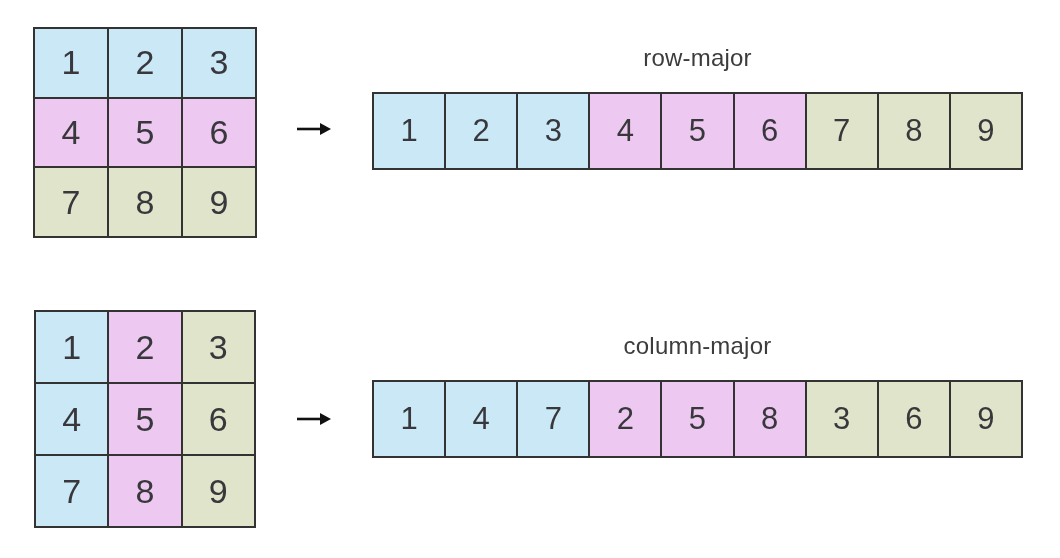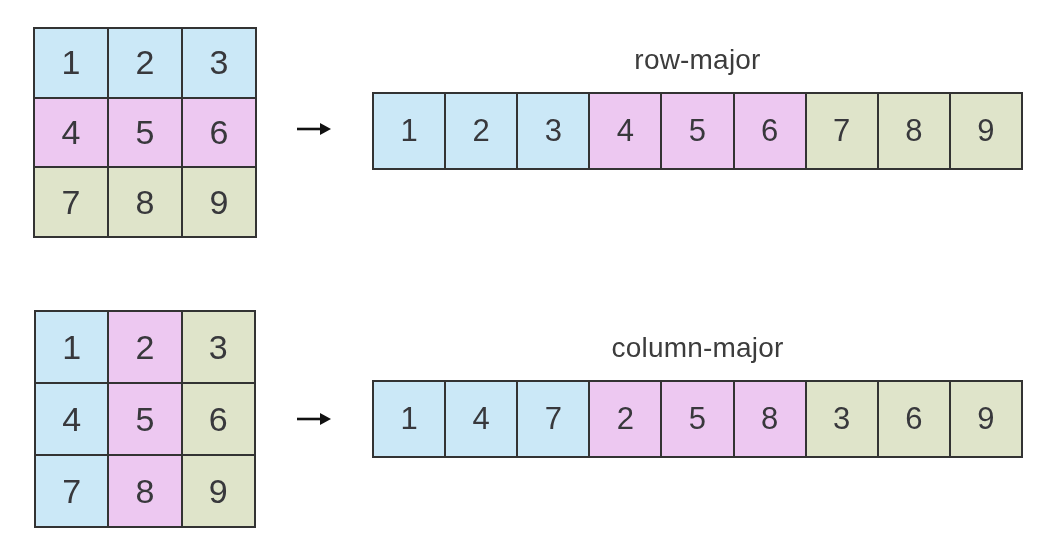--- a/index.html
+++ b/index.html
@@ -30,21 +30,21 @@
     display: flex;
     align-items: center;
     justify-content: center;
     font-size: 34px;
     color: #38383c;
   }
   .strip .cell { font-size: 31px; }
   .title {
     position: absolute;
     text-align: center;
-    font-size: 28px;
+    font-size: 24px;
     letter-spacing: 0.2px;
     color: #3c3c3c;
   }
   .arrow { position: absolute; line-height: 0; }
 
   #grid-a  { left: 33px;  top: 27px;  width: 224px; height: 211px; }
   #arrow-a { left: 296px; top: 119px; }
   #title-a { left: 372px; top: 44px;  width: 651px; }
   #strip-a { left: 372px; top: 92px;  width: 651px; height: 78px; }
 

